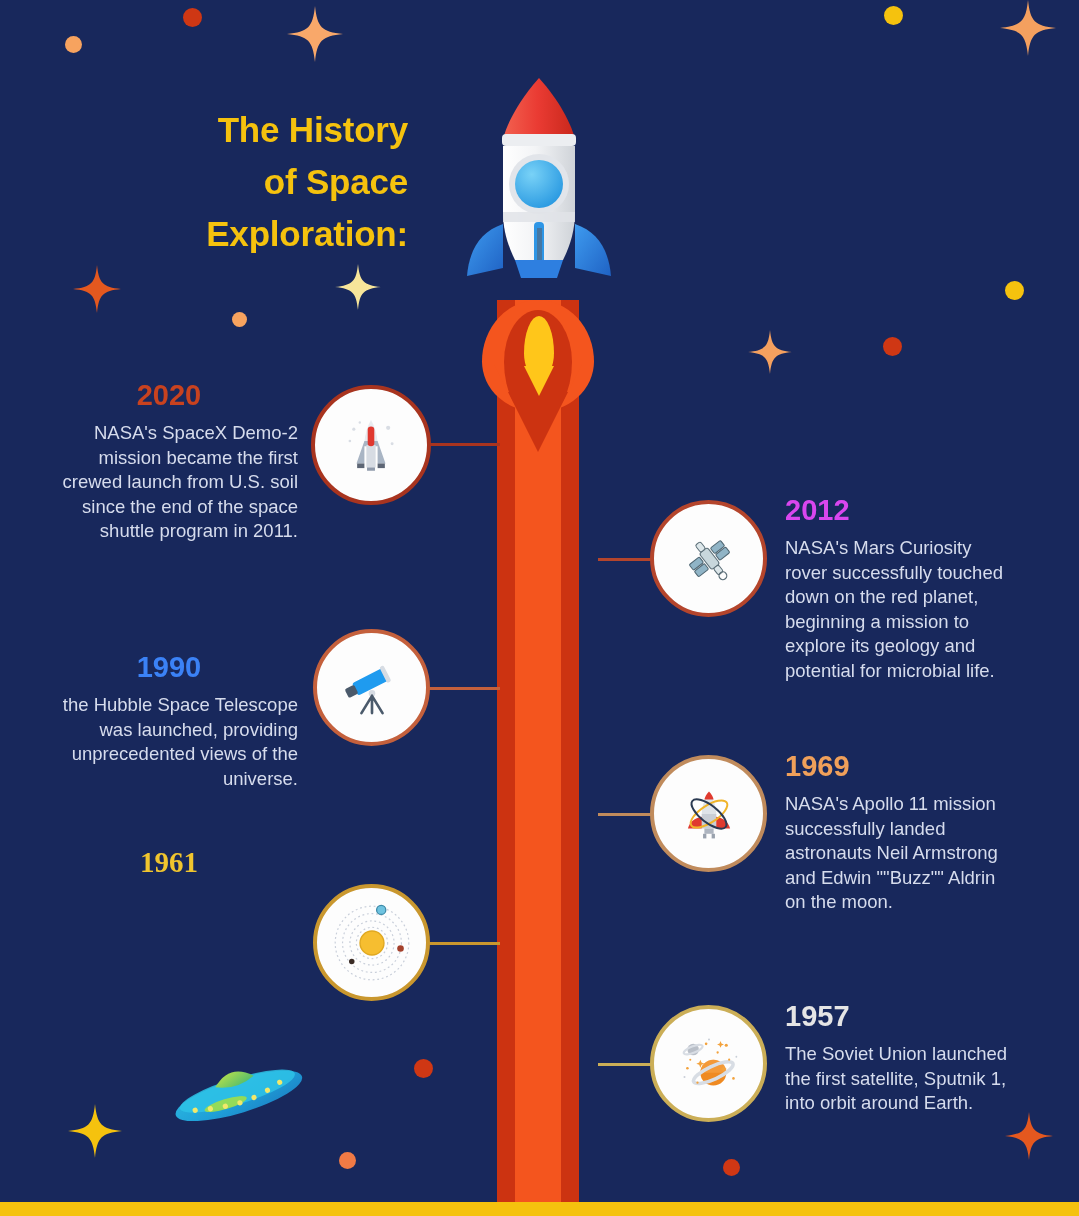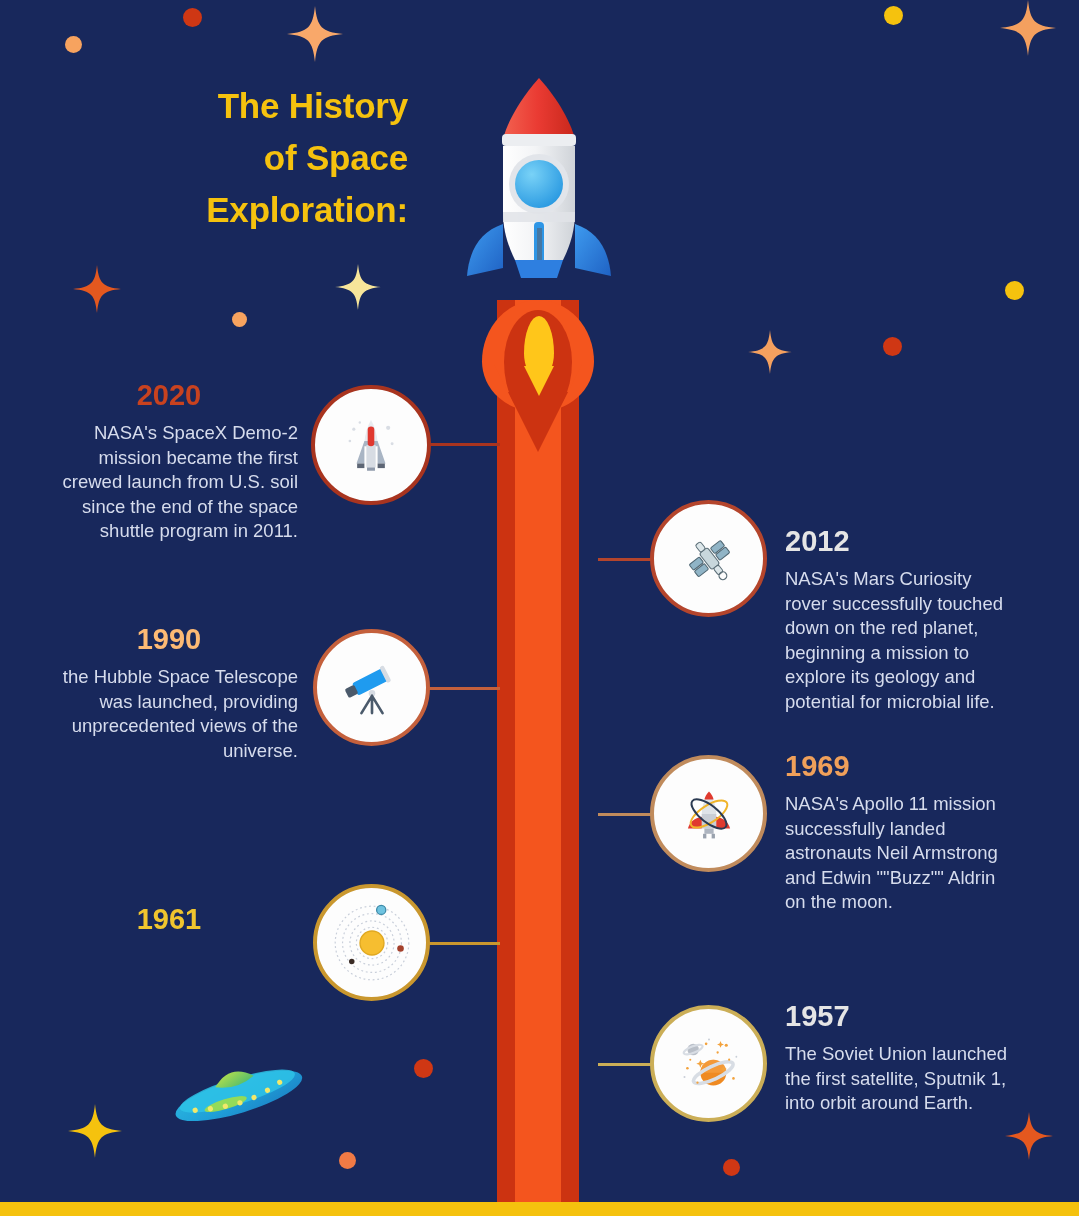--- a/index.html
+++ b/index.html
@@ -61,22 +61,22 @@
   .entry.left .body{text-align:right;}
   .entry.right .year{text-align:left;}
   .entry.right .body{text-align:left;}
 
   .marker{position:absolute;border-radius:50%;background:#fdfdfd;
      display:flex;align-items:center;justify-content:center;box-sizing:border-box;}
   .connector{position:absolute;height:3px;}
 
   
   .y-2020{color:#c8421f;}
-  .y-2012{color:#e5e5e5;margin-top:31px;}
-  .y-1990{color:#fdba74;}
+  .y-2012{color:#d946ef;}
+  .y-1990{color:#3b82f6;margin-top:28px;}
   .y-1969{color:#f0a05a;}
   .y-1961{color:#f0c game;}
   .y-1961{color:#f0c52e;}
   .y-1957{color:#e5e5e5;}
 </style>
 </head>
 <body>
 
 <div class="stage">
 
@@ -179,21 +179,21 @@
     <circle cx="80" cy="112" r="30" fill="#e2e5ea"></circle>
     <circle cx="80" cy="112" r="24" fill="url(#winG)"></circle>
     <path d="M44 140 L116 140 L116 150 L44 150Z" fill="#e0e3e8" opacity="0.85"></path>
     <path d="M44 152 C20 160 10 180 8 204 L44 196Z" fill="url(#finG)"></path>
     <path d="M116 152 C140 160 150 180 152 204 L116 196Z" fill="url(#finG)"></path>
     <rect x="75" y="150" width="10" height="52" rx="4" fill="#2e96e6"></rect>
     <rect x="78" y="156" width="5" height="46" fill="#5a5f6b" opacity="0.55"></rect>
     <path d="M56 188 L104 188 L98 206 L62 206Z" fill="#2e7fe0"></path>
   </svg>
 
-  <div class="title-left" style="white-space:pre-line;">The History
+  <div class="title-left" style="white-space:pre-line;margin-top:24px;">The History
 of Space
 Exploration:</div>
 
   <div class="connector" style="left:428px;top:443px;width:72px;background:#a8341f;"></div>
   <div class="marker" style="left:311px;top:385px;width:120px;height:120px;border:4px solid #a8341f;">
     <svg width="66" height="66" viewBox="0 0 100 100">
       <circle cx="24" cy="26" r="2.4" fill="#d9dde4"></circle>
         <circle cx="76" cy="24" r="3.2" fill="#d9dde4"></circle>
       <circle cx="18" cy="44" r="2" fill="#d9dde4"></circle>
         <circle cx="82" cy="48" r="2.2" fill="#d9dde4"></circle>
@@ -275,21 +275,21 @@
       <circle cx="50" cy="50" r="40" fill="none" stroke="#c9cfda" stroke-width="1.3" stroke-dasharray="2 3"></circle>
       <circle cx="50" cy="50" r="32" fill="none" stroke="#c9cfda" stroke-width="1.3" stroke-dasharray="2 3"></circle>
       <circle cx="50" cy="50" r="24" fill="none" stroke="#c9cfda" stroke-width="1.3" stroke-dasharray="2 3"></circle>
       <circle cx="50" cy="50" r="17" fill="none" stroke="#c9cfda" stroke-width="1.3" stroke-dasharray="2 3"></circle>
       <circle cx="50" cy="50" r="13" fill="#f6be30" stroke="#e0a820" stroke-width="1.5"></circle>
       <circle cx="60" cy="14" r="5" fill="#6fc3e0" stroke="#3d8aa8" stroke-width="1.4"></circle>
       <circle cx="81" cy="56" r="3.6" fill="#a4412c"></circle>
       <circle cx="28" cy="70" r="3" fill="#3a2b24"></circle>
     </svg>
   </div>
-  <div class="entry left" style="left:40px;top:905px;width:258px;">
+  <div class="entry left" style="left:40px;top:848px;width:258px;font-family:Liberation Serif, serif;">
     <div class="year y-1961">1961</div>
   </div>
 
   <div class="connector" style="left:598px;top:1063px;width:66px;background:#cbae57;"></div>
   <div class="marker" style="left:650px;top:1005px;width:117px;height:117px;border:4px solid #cbae57;">
     <svg width="72" height="72" viewBox="0 0 100 100">
       <g>
         <circle cx="56" cy="62" r="18" fill="#ef8a22"></circle>
         <path d="M56 62 m-18 0 a18 18 0 0 1 36 0" fill="#f7a64a" opacity="0.55"></path>
         <ellipse cx="56" cy="62" rx="30" ry="9" fill="none" stroke="#d8dde4" stroke-width="5" transform="rotate(-25 56 62)"></ellipse>

